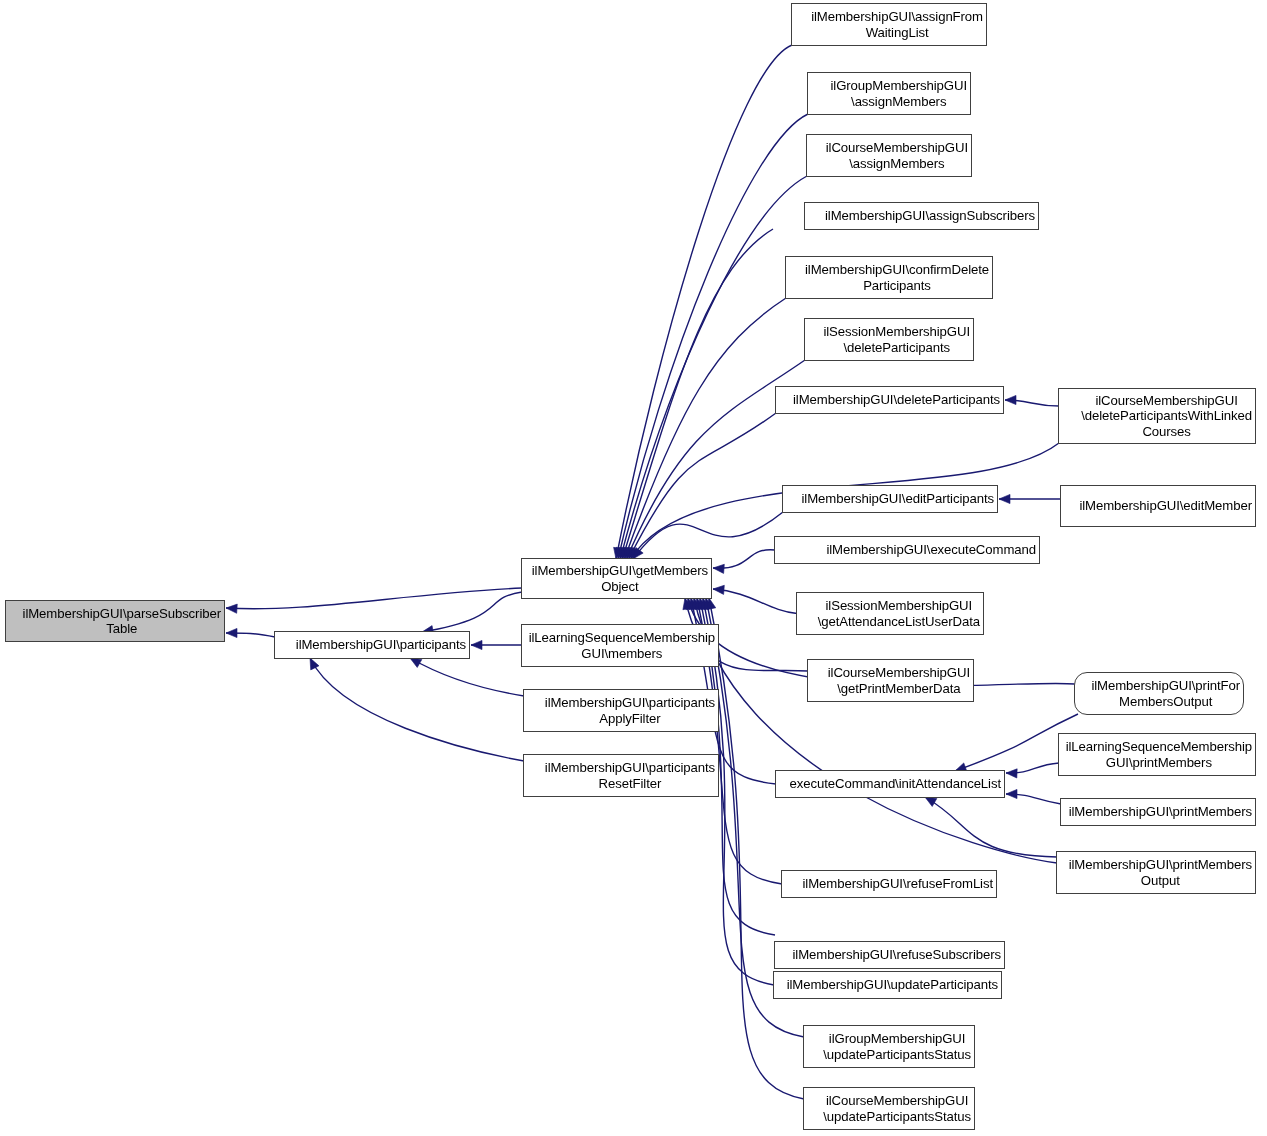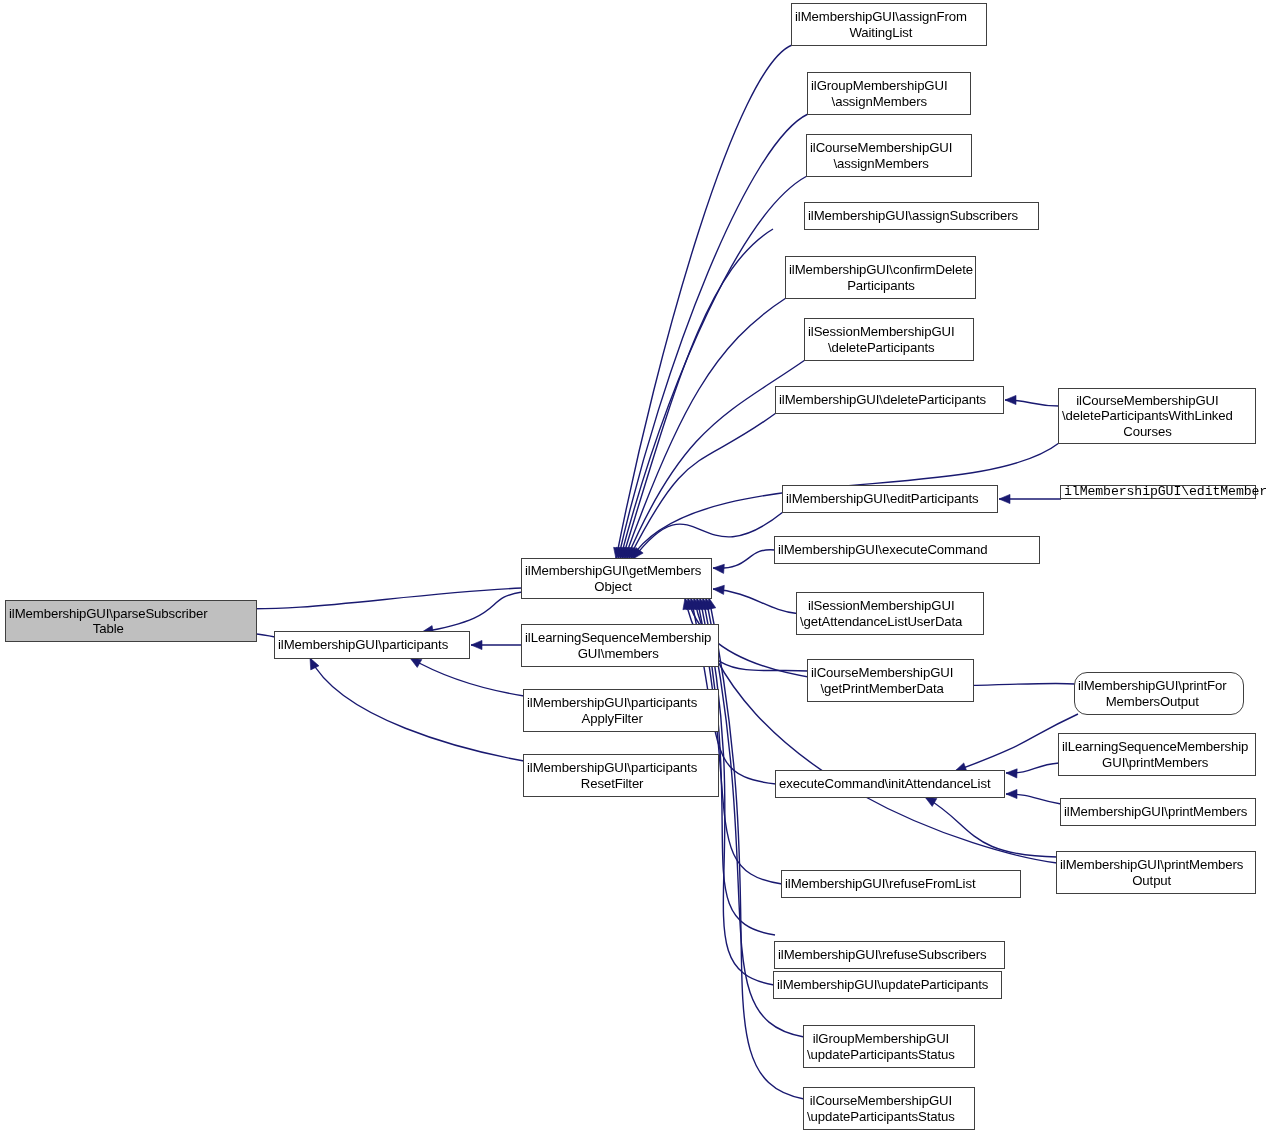--- a/index.html
+++ b/index.html
@@ -9,21 +9,21 @@
   .node{
     position:absolute;
     box-sizing:border-box;
     border:1px solid #404040;
     background:#ffffff;
     color:#000000;
     font-size:13.2px;
     line-height:15.5px;
     display:flex;
     align-items:center;
-    justify-content:flex-start;
+    justify-content:flex-end;
     text-align:center;
     letter-spacing:-0.1px;
     padding:0 3px;
   }
   .node.hl{background:#bfbfbf;}
   .node span{display:block;white-space:pre-line;}
 </style>
 </head>
 <body>
 
@@ -152,21 +152,21 @@
       <g>
         <path d="M1061,804 C1035,800 1033,794 1006,794" fill="none" stroke="#191970" stroke-width="1.4"></path>
         <polygon points="1006,794 1017,789.4 1017,798.6" fill="#191970" stroke="#191970" stroke-width="0.6"></polygon>
       </g>
       <g>
         <path d="M1057,857 C966,855 975,826 925,797" fill="none" stroke="#191970" stroke-width="1.4"></path>
         <polygon points="925,797 936.8232462948303,798.539755516886 932.2074398689293,806.4980424580946" fill="#191970" stroke="#191970" stroke-width="0.6"></polygon>
       </g>
     </svg>
   <div id="nodes">
-      <div class="node hl" style="left: 5px; top: 600px; width: 252px; height: 42px; background: rgb(191, 191, 191);">
+      <div class="node hl" style="left: 5px; top: 600px; width: 220px; height: 42px; background: rgb(191, 191, 191);">
         <span>ilMembershipGUI\parseSubscriber
 Table</span>
       </div>
       <div class="node" style="left: 274px; top: 631px; width: 196px; height: 28px;">
         <span>ilMembershipGUI\participants</span>
       </div>
       <div class="node" style="left: 521px; top: 558px; width: 191px; height: 41px;">
         <span>ilMembershipGUI\getMembers
 Object</span>
       </div>
@@ -178,40 +178,40 @@
         <span>ilGroupMembershipGUI
 \assignMembers</span>
       </div>
       <div class="node" style="left: 806px; top: 134px; width: 166px; height: 43px;">
         <span>ilCourseMembershipGUI
 \assignMembers</span>
       </div>
       <div class="node" style="left: 804px; top: 202px; width: 235px; height: 28px;">
         <span>ilMembershipGUI\assignSubscribers</span>
       </div>
-      <div class="node" style="left: 785px; top: 256px; width: 191px; height: 43px;">
+      <div class="node" style="left: 785px; top: 256px; width: 208px; height: 43px;">
         <span>ilMembershipGUI\confirmDelete
 Participants</span>
       </div>
       <div class="node" style="left: 804px; top: 318px; width: 170px; height: 43px;">
         <span>ilSessionMembershipGUI
 \deleteParticipants</span>
       </div>
       <div class="node" style="left: 775px; top: 386px; width: 229px; height: 28px;">
         <span>ilMembershipGUI\deleteParticipants</span>
       </div>
       <div class="node" style="left: 1058px; top: 388px; width: 198px; height: 56px;">
         <span>ilCourseMembershipGUI
 \deleteParticipantsWithLinked
 Courses</span>
       </div>
       <div class="node" style="left: 782px; top: 485px; width: 216px; height: 28px;">
         <span>ilMembershipGUI\editParticipants</span>
       </div>
-      <div class="node" style="left: 1060px; top: 485px; width: 196px; height: 14px; font-family: Liberation Mono, monospace;">
+      <div class="node" style="left: 1060px; top: 485px; width: 196px; height: 42px;">
         <span>ilMembershipGUI\editMember</span>
       </div>
       <div class="node" style="left: 774px; top: 536px; width: 266px; height: 28px;">
         <span>ilMembershipGUI\executeCommand</span>
       </div>
       <div class="node" style="left: 796px; top: 592px; width: 188px; height: 43px;">
         <span>ilSessionMembershipGUI
 \getAttendanceListUserData</span>
       </div>
       <div class="node" style="left: 521px; top: 624px; width: 198px; height: 43px;">
@@ -241,21 +241,21 @@
         <span>ilMembershipGUI\participants
 ResetFilter</span>
       </div>
       <div class="node" style="left: 1060px; top: 798px; width: 196px; height: 28px;">
         <span>ilMembershipGUI\printMembers</span>
       </div>
       <div class="node" style="left: 1056px; top: 851px; width: 200px; height: 43px;">
         <span>ilMembershipGUI\printMembers
 Output</span>
       </div>
-      <div class="node" style="left: 781px; top: 870px; width: 240px; height: 28px;">
+      <div class="node" style="left: 781px; top: 870px; width: 216px; height: 28px;">
         <span>ilMembershipGUI\refuseFromList</span>
       </div>
       <div class="node" style="left: 774px; top: 921px; width: 231px; height: 28px; margin-top: 20px;">
         <span>ilMembershipGUI\refuseSubscribers</span>
       </div>
       <div class="node" style="left: 773px; top: 971px; width: 229px; height: 28px;">
         <span>ilMembershipGUI\updateParticipants</span>
       </div>
       <div class="node" style="left: 803px; top: 1025px; width: 172px; height: 43px;">
         <span>ilGroupMembershipGUI

